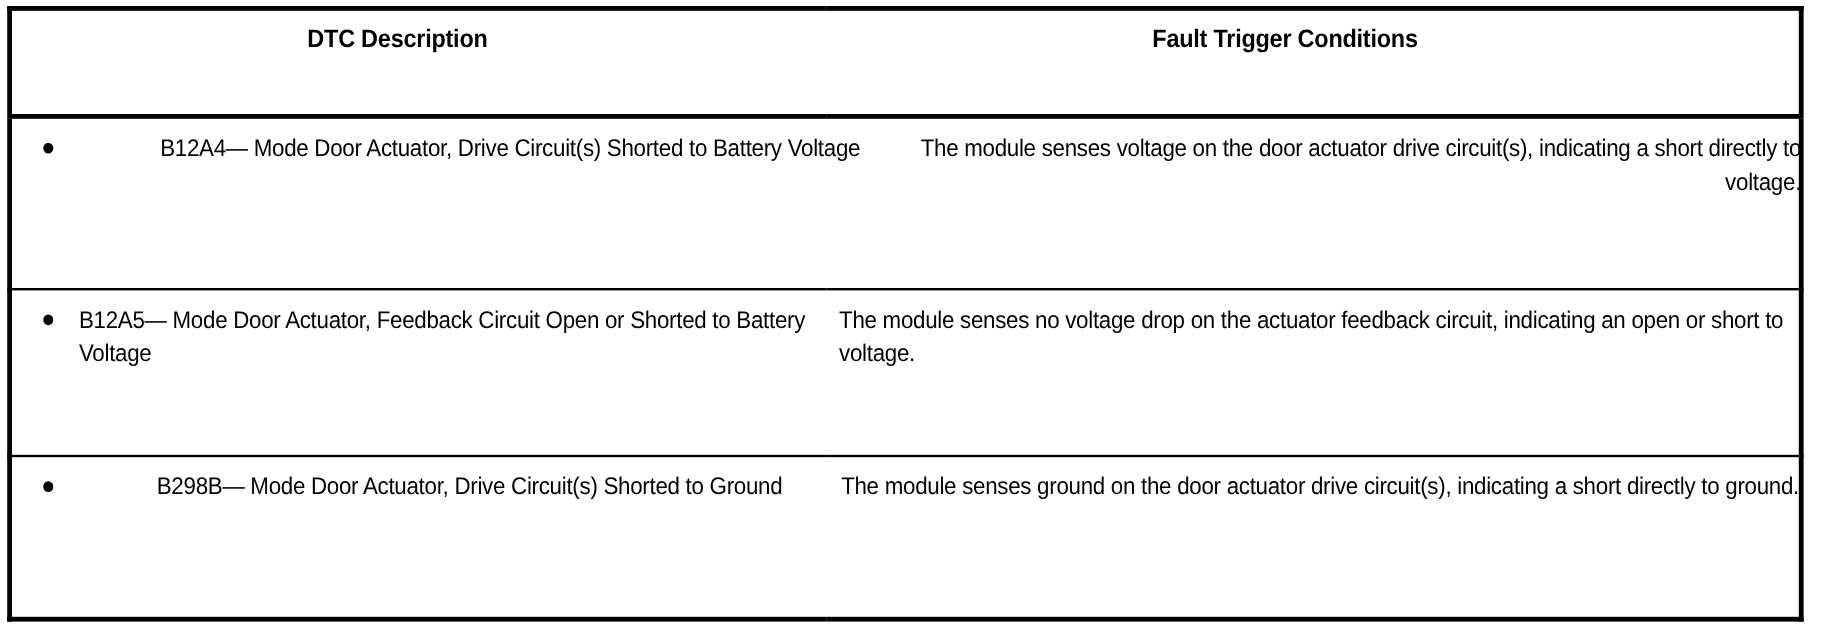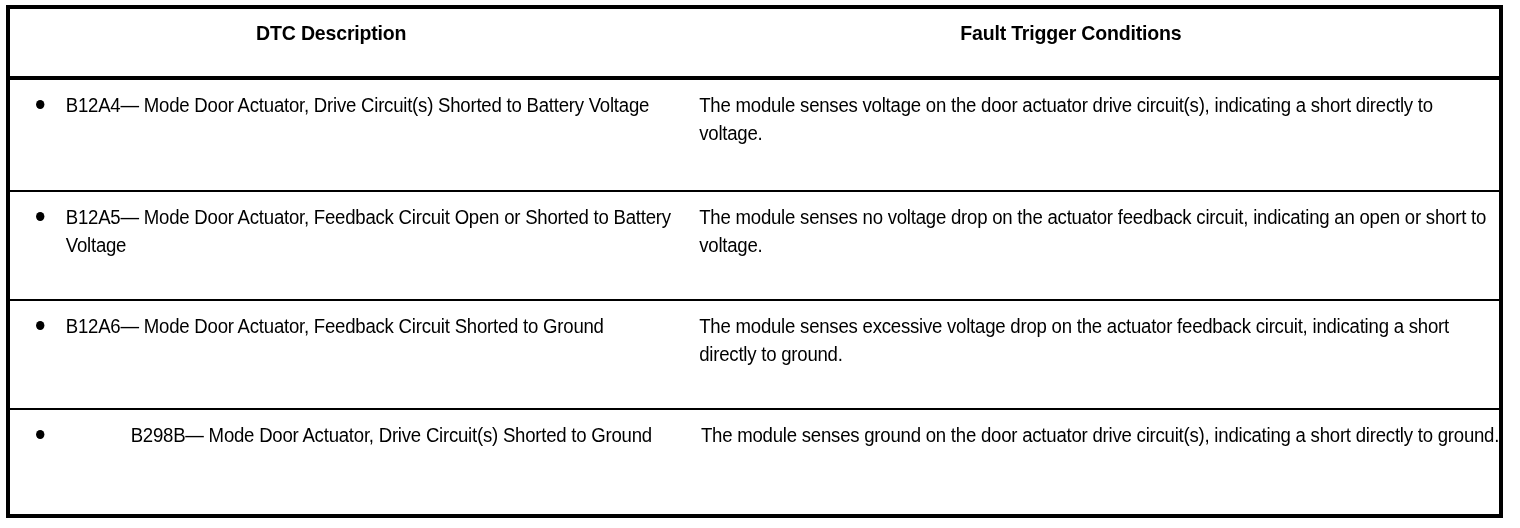--- a/index.html
+++ b/index.html
@@ -109,21 +109,21 @@
     padding: 11px 14px 10px 11px;
     font-size: 20px;
     line-height: 28px;
     letter-spacing: -0.25px;
     transform: scaleX(0.93);
     transform-origin: left top;
     width: 862px;
   }
 
   
-  .r1 { height: 79px; }
+  .r1 { height: 79px; text-align: right; }
   .r2 { height: 73px; }
   .r3 { height: 73px; }
   .r4 { height: 72px; }
   .r5 { height: 71px; }
   .r6 { height: 74px; }
 </style>
 </head>
 <body>
 
 <div class="page">
@@ -161,31 +161,20 @@
           <div class="dtc-cell-inner">
             <span class="bullet"></span>
             <span>B12A5— Mode Door Actuator, Feedback Circuit Open or Shorted to Battery Voltage</span>
           </div>
         </td>
         <td class="cell-right r2">
           <div class="cond-cell-inner">The module senses no voltage drop on the actuator feedback circuit, indicating an open or short to voltage.</div>
         </td>
       </tr>
 
-      <tr class="data-row">
-        <td class="cell-left r3">
-          <div class="dtc-cell-inner">
-            <span class="bullet"></span>
-            <span>B12A6— Mode Door Actuator, Feedback Circuit Shorted to Ground</span>
-          </div>
-        </td>
-        <td class="cell-right r3">
-          <div class="cond-cell-inner">The module senses excessive voltage drop on the actuator feedback circuit, indicating a short directly to ground.</div>
-        </td>
-      </tr>
 
 
 
       <tr class="data-row">
         <td class="cell-left r6">
           <div class="dtc-cell-inner">
             <span class="bullet"></span>
             <span>B298B— Mode Door Actuator, Drive Circuit(s) Shorted to Ground</span>
           </div>
         </td>

